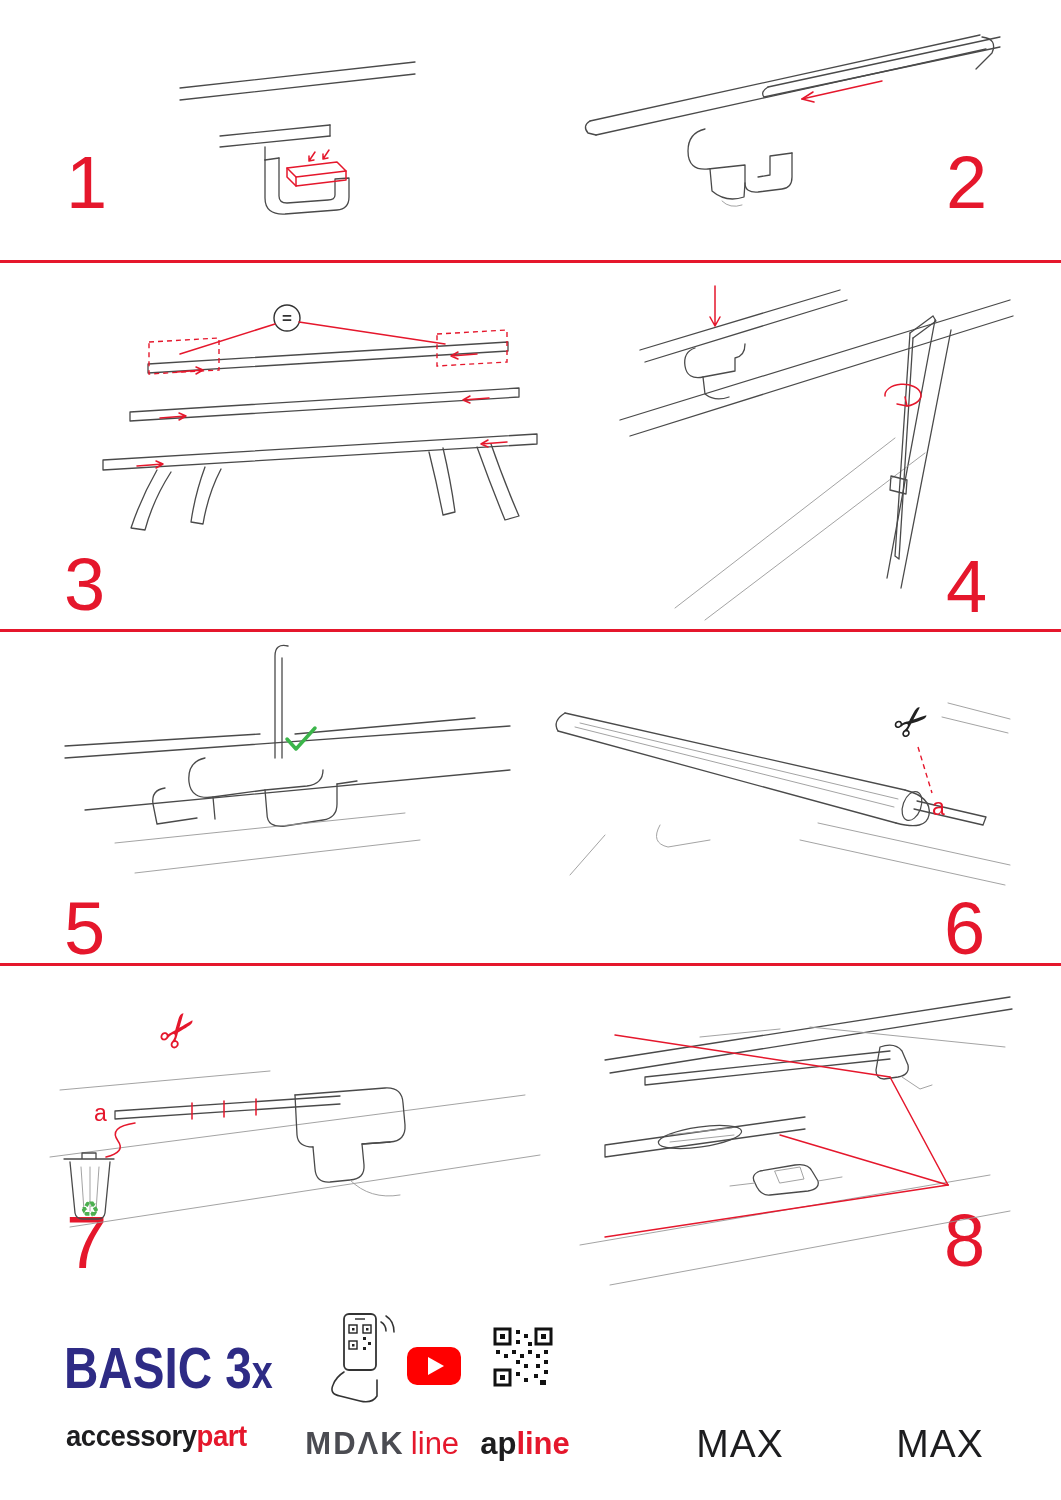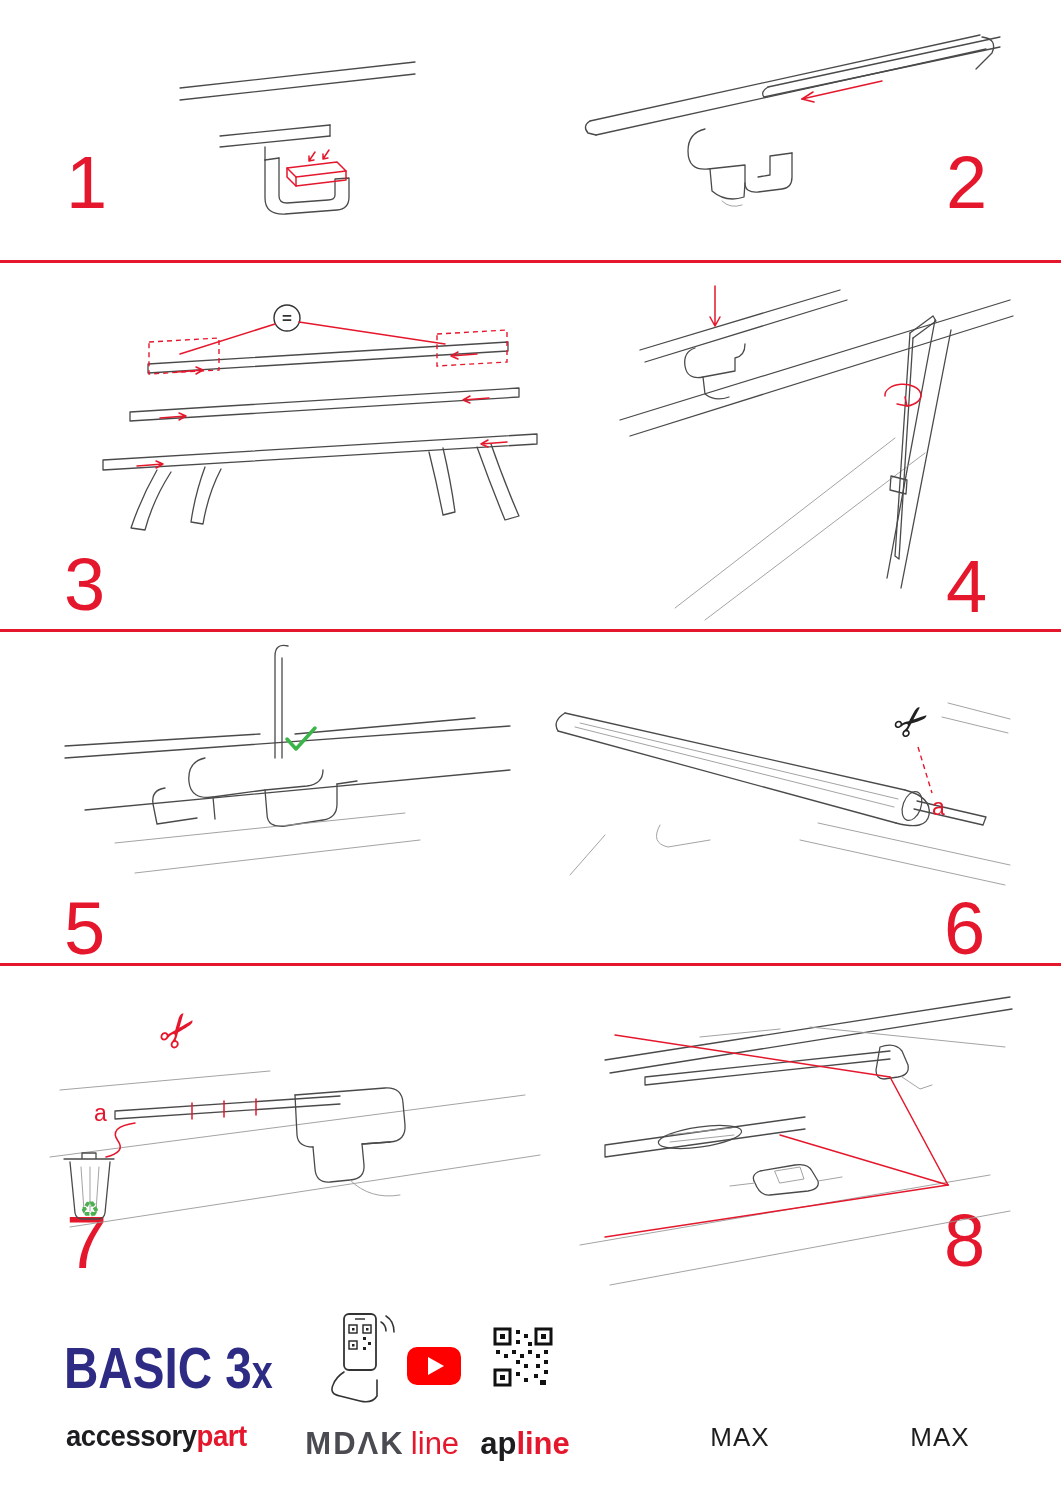--- a/index.html
+++ b/index.html
@@ -18,21 +18,21 @@
   .product-name .tail{font-size:46px;}
   .brand-line{position:absolute;left:66px;top:1420px;font-size:29px;font-weight:700;letter-spacing:-.5px;white-space:nowrap;transform:scaleX(.95);transform-origin:left top;}
   .brand-line .b{color:var(--ink);}
   .brand-line .r{color:var(--red);}
   .logo-label{position:absolute;top:1426px;font-size:31px;text-align:center;white-space:nowrap;}
   .mdak{left:300px;width:110px;color:#4b4c52;font-weight:600;letter-spacing:2px;}
   .ipqi{left:406px;width:58px;color:var(--red);font-weight:500;}
   .apline{left:480px;width:90px;font-weight:600;}
   .apline .b{color:var(--ink);}
   .apline .r{color:var(--red);}
-  .max-label{position:absolute;top:1422px;font-size:26px;font-weight:500;color:var(--ink);letter-spacing:1px;text-align:center;}
+  .max-label{position:absolute;top:1422px;font-size:39px;font-weight:500;color:var(--ink);letter-spacing:1px;text-align:center;}
 </style>
 </head>
 <body>
 
 <div class="page">
 
   <div class="step-number" style="left:66px;top:146px">1</div>
   <div class="step-number" style="left:946px;top:146px">2</div>
   <div class="step-number" style="left:64px;top:548px">3</div>
   <div class="step-number" style="left:946px;top:550px">4</div>

